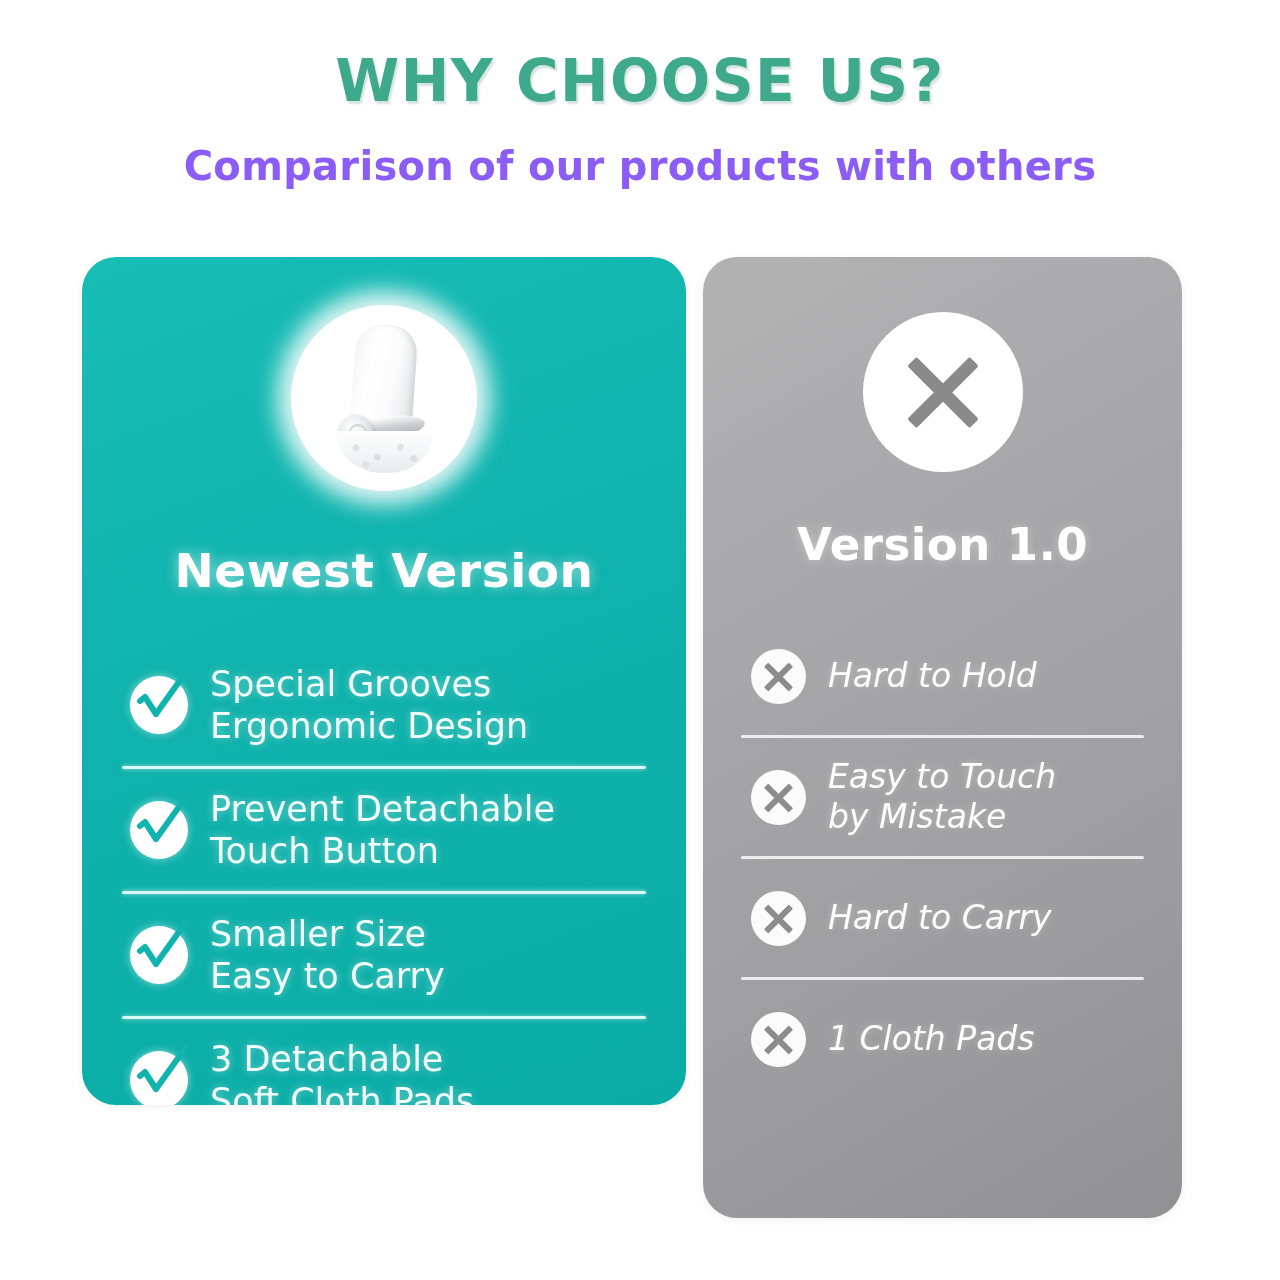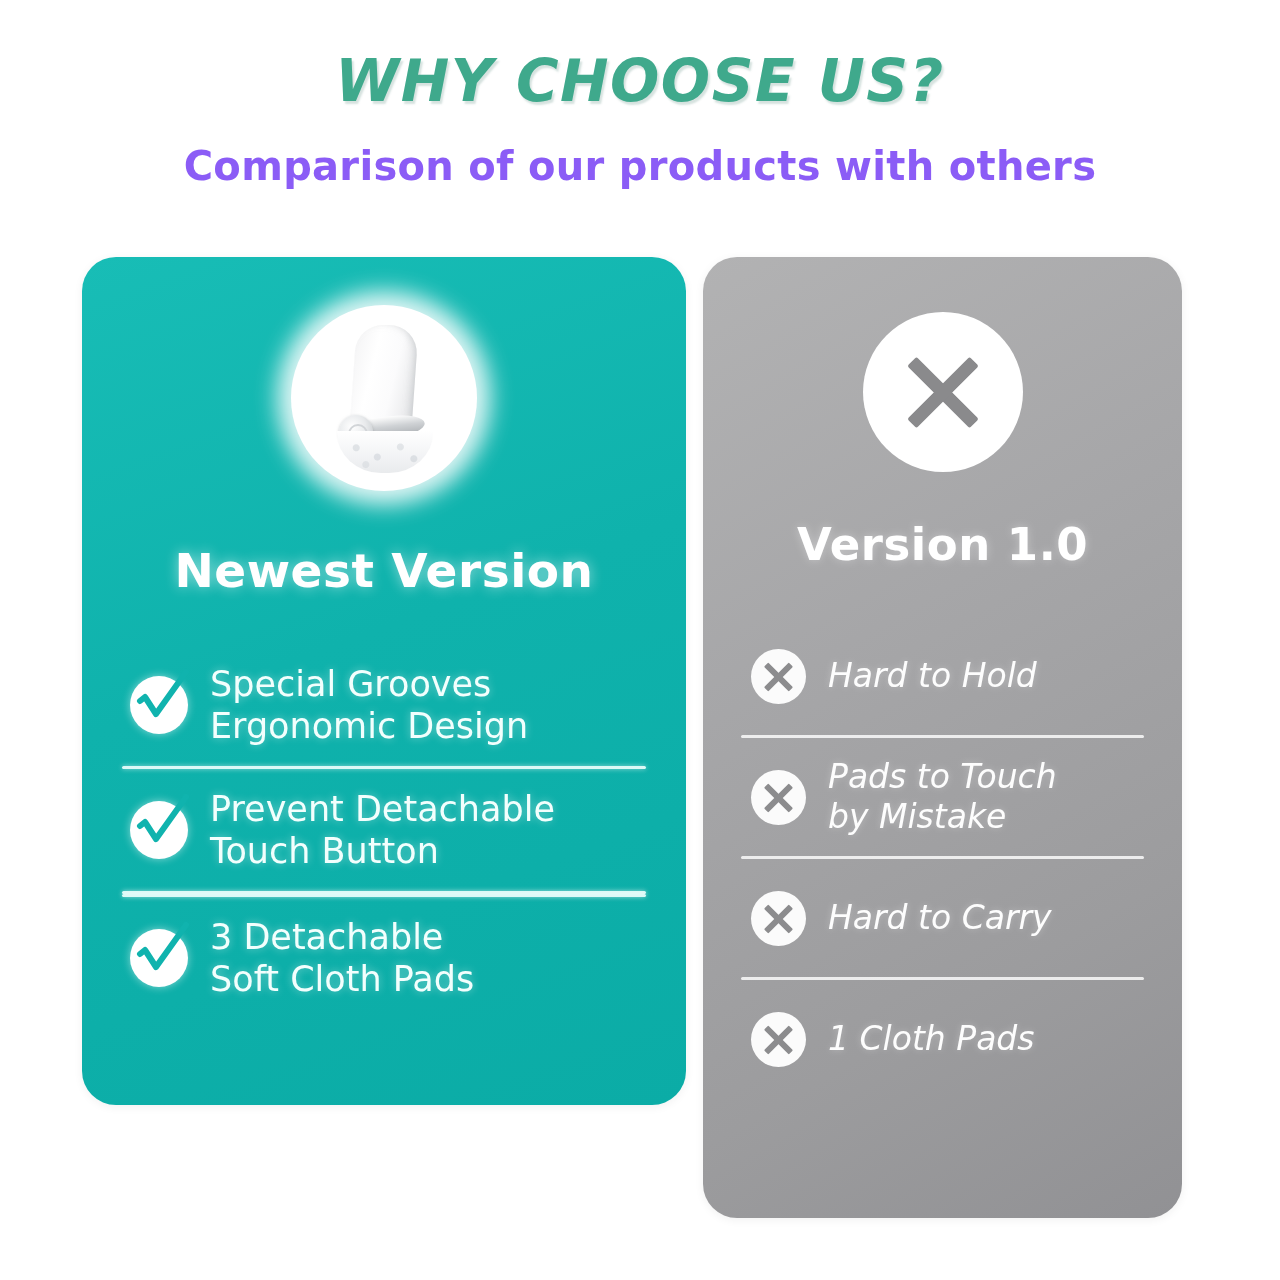--- a/index.html
+++ b/index.html
@@ -30,21 +30,20 @@
 
   .main-title {
     font-family: "DejaVu Sans", sans-serif;
     font-size: 58px;
     font-weight: 700;
     letter-spacing: 1.5px;
     color: #3FA98C;
     text-shadow: 2px 3px 2px rgba(120,160,150,0.30),
                  0 0 1px rgba(255,255,255,0.9);
     line-height: 1;
-    font-style: italic;
   }
 
   .sub-title {
     margin-top: 36px;
     font-family: "DejaVu Sans", sans-serif;
     font-size: 40px;
     font-weight: 700;
     letter-spacing: 0.3px;
     color: #8b5cf6;
     line-height: 1;
@@ -337,30 +336,41 @@
             </svg>
           </div>
           <div class="feature-text feature-text-new">
             <span>Prevent Detachable</span>
             <span class="line2">Touch Button</span>
           </div>
         </div>
 
         <div class="divider divider-new"></div>
 
-
-        <div class="divider divider-new"></div>
-
         <div class="feature feature-new">
           <div class="badge-check">
             <svg viewBox="0 0 66 66" aria-hidden="true">
               <path d="M12 32 L17 28 L28 45 L58 3" fill="none" stroke="#10B3AE" stroke-width="6" stroke-linecap="round" stroke-linejoin="round"></path>
             </svg>
           </div>
           <div class="feature-text feature-text-new">
+            <span>Smaller Size</span>
+            <span class="line2">Easy to Carry</span>
+          </div>
+        </div>
+
+        <div class="divider divider-new"></div>
+
+        <div class="feature feature-new">
+          <div class="badge-check">
+            <svg viewBox="0 0 66 66" aria-hidden="true">
+              <path d="M12 32 L17 28 L28 45 L58 3" fill="none" stroke="#10B3AE" stroke-width="6" stroke-linecap="round" stroke-linejoin="round"></path>
+            </svg>
+          </div>
+          <div class="feature-text feature-text-new">
             <span>3 Detachable</span>
             <span class="line2">Soft Cloth Pads</span>
           </div>
         </div>
 
       </div>
     </div>
 
     <div class="card card-old">
 
@@ -389,21 +399,21 @@
         </div>
 
         <div class="divider divider-old"></div>
 
         <div class="feature feature-old">
           <div class="badge-x">
             <span></span>
             <span></span>
           </div>
           <div class="feature-text feature-text-old">
-            <span>Pads to Touch</span>
+            <span>Easy to Touch</span>
             <span class="line2">by Mistake</span>
           </div>
         </div>
 
         <div class="divider divider-old"></div>
 
         <div class="feature feature-old">
           <div class="badge-x">
             <span></span>
             <span></span>

